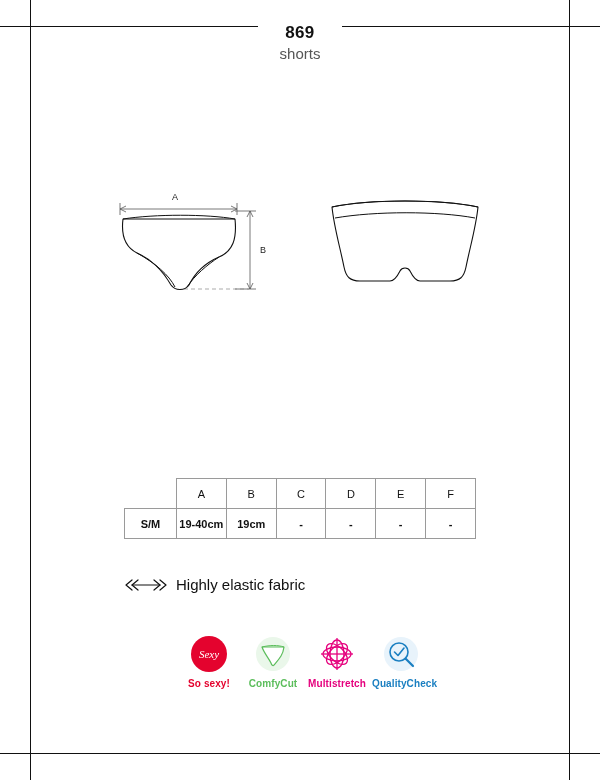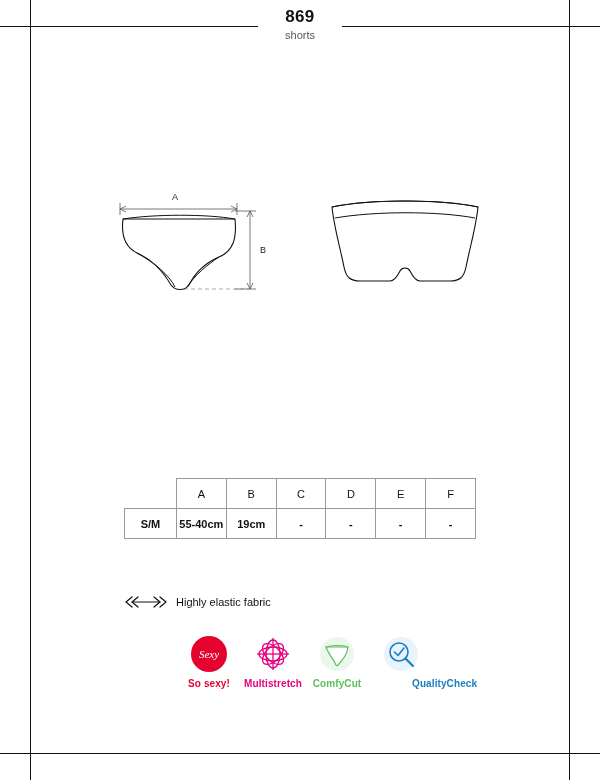--- a/index.html
+++ b/index.html
@@ -24,32 +24,32 @@
   }
   .fl-top-left   { left: 0;    top: 26px;  width: 258px; height: 1px; }
   .fl-top-right  { right: 0;   top: 26px;  width: 258px; height: 1px; }
   .fl-bottom     { left: 0;    bottom: 26px; width: 600px; height: 1px; }
   .fl-left       { left: 30px; top: 0;     width: 1px;  height: 780px; }
   .fl-right      { right: 30px; top: 0;    width: 1px;  height: 780px; }
 
   
   .header {
     position: absolute;
-    top: 8px; left: 0; width: 600px;
+    top: 24px; left: 0; width: 600px;
     text-align: center;
   }
   .header .code {
     font-size: 17px;
     font-weight: bold;
     letter-spacing: .3px;
     color: #111;
     line-height: 1.1;
   }
   .header .subtitle {
-    font-size: 11px;
+    font-size: 15px;
     color: #555;
     margin-top: 2px;
   }
 
   
   .drawings {
     position: absolute;
     top: 185px; left: 30px;
     width: 540px; height: 130px;
   }
@@ -80,25 +80,25 @@
   table.size-table th { font-weight: normal; }
   table.size-table .corner { border-left: none; border-top: none; }
   table.size-table col.c-label { width: 52px; }
   table.size-table col.c-a { width: 50px; }
   table.size-table col.c-b { width: 50px; }
   table.size-table col.c-s { width: 50px; }
 
   
   .elastic {
     position: absolute;
-    left: 124px; top: 596px;
+    left: 124px; top: 576px;
     display: flex;
     align-items: center;
     gap: 8px;
-    font-size: 11px;
+    font-size: 15px;
     color: #111;
   }
   .elastic svg { display: block; }
 
   
   .features {
     position: absolute;
     left: 180px; top: 634px;
     width: 250px;
     display: flex;
@@ -117,21 +117,21 @@
   }
   .feature .flabel {
     margin-top: 4px;
     font-size: 10px;
     font-weight: bold;
     letter-spacing: .1px;
   }
   .f-sexy .flabel  { color: #e4032e; }
   .f-multi .flabel { color: #e5007d; }
   .f-comfy .flabel { color: #5bbd5b; }
-  .f-qual .flabel  { color: #1a7fc1; margin-left: 40px; }
+  .f-qual .flabel  { color: #1a7fc1; }
 </style>
 </head>
 <body>
 
 <div class="page">
 
   <div class="frame-line fl-top-left"></div>
   <div class="frame-line fl-top-right"></div>
   <div class="frame-line fl-bottom"></div>
   <div class="frame-line fl-left"></div>
@@ -208,21 +208,21 @@
           <th>B</th>
           <th>C</th>
           <th>D</th>
           <th>E</th>
           <th>F</th>
         </tr>
       </thead>
       <tbody>
         <tr>
           <td>S/M</td>
-          <td>55-40cm</td>
+          <td>19-40cm</td>
           <td>19cm</td>
           <td>-</td>
           <td>-</td>
           <td>-</td>
           <td>-</td>
         </tr>
       </tbody>
     </table>
   </div>
 
@@ -244,20 +244,31 @@
   <div class="features">
 
     <div class="feature f-sexy">
       <div class="glyph">
         <svg width="38" height="38" viewBox="0 0 38 38">
           <circle cx="19" cy="19" r="18" fill="#e4032e"></circle>
           <text x="19" y="23" font-family="Liberation Serif, serif" font-style="italic" font-size="11" fill="#ffffff" text-anchor="middle">Sexy</text>
         </svg>
       </div>
       <div class="flabel">So sexy!</div>
+    </div>
+
+    <div class="feature f-comfy">
+      <div class="glyph">
+        <svg width="38" height="38" viewBox="0 0 38 38">
+          <circle cx="19" cy="19" r="17" fill="#eaf7ea"></circle>
+          <path d="M8,12 L30,12 C29,20 25,24 20,30 C19,31.5 17.5,30 17,28 C14,22 10,18 8,12 Z" fill="#ffffff" stroke="#5bbd5b" stroke-width="1.2" stroke-linejoin="round"></path>
+          <path d="M8,12 C16,10 24,10 30,12" fill="none" stroke="#5bbd5b" stroke-width="1"></path>
+        </svg>
+      </div>
+      <div class="flabel">ComfyCut</div>
     </div>
 
     <div class="feature f-multi">
       <div class="glyph">
         <svg width="38" height="38" viewBox="0 0 38 38">
           <g stroke="#e5007d" stroke-width="1.3" fill="none">
             <ellipse cx="19" cy="19" rx="14" ry="7"></ellipse>
             <ellipse cx="19" cy="19" rx="7" ry="14"></ellipse>
             <ellipse cx="19" cy="19" rx="12" ry="12" stroke-opacity="0"></ellipse>
             <g transform="rotate(45 19 19)">
@@ -267,31 +278,20 @@
                 <ellipse cx="19" cy="19" rx="13" ry="7"></ellipse>
               </g>
             <line x1="3" y1="19" x2="35" y2="19"></line>
             <line x1="19" y1="3" x2="19" y2="35"></line>
           </g>
         </svg>
       </div>
       <div class="flabel">Multistretch</div>
     </div>
 
-    <div class="feature f-comfy">
-      <div class="glyph">
-        <svg width="38" height="38" viewBox="0 0 38 38">
-          <circle cx="19" cy="19" r="17" fill="#eaf7ea"></circle>
-          <path d="M8,12 L30,12 C29,20 25,24 20,30 C19,31.5 17.5,30 17,28 C14,22 10,18 8,12 Z" fill="#ffffff" stroke="#5bbd5b" stroke-width="1.2" stroke-linejoin="round"></path>
-          <path d="M8,12 C16,10 24,10 30,12" fill="none" stroke="#5bbd5b" stroke-width="1"></path>
-        </svg>
-      </div>
-      <div class="flabel">ComfyCut</div>
-    </div>
-
     <div class="feature f-qual">
       <div class="glyph">
         <svg width="38" height="38" viewBox="0 0 38 38">
           <circle cx="19" cy="19" r="17" fill="#e8f3fb"></circle>
           <circle cx="17" cy="17" r="9" fill="none" stroke="#1a7fc1" stroke-width="1.6"></circle>
           <line x1="23.5" y1="23.5" x2="31" y2="31" stroke="#1a7fc1" stroke-width="2.2" stroke-linecap="round"></line>
           <polyline points="12.5,17 16,20.5 22,13" fill="none" stroke="#1a7fc1" stroke-width="1.6" stroke-linecap="round" stroke-linejoin="round"></polyline>
         </svg>
       </div>
       <div class="flabel">QualityCheck</div>

